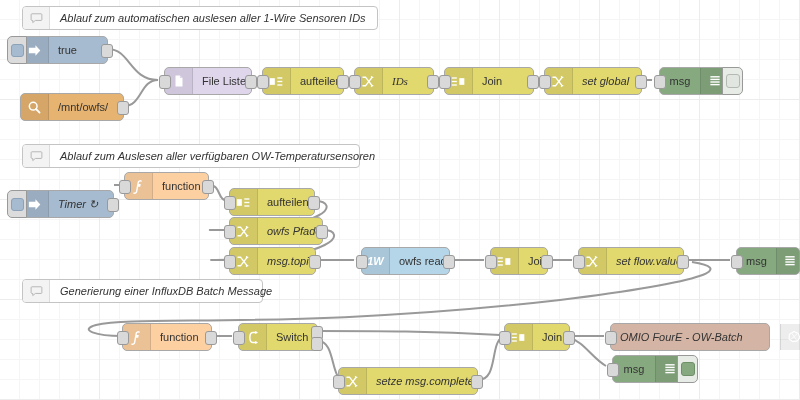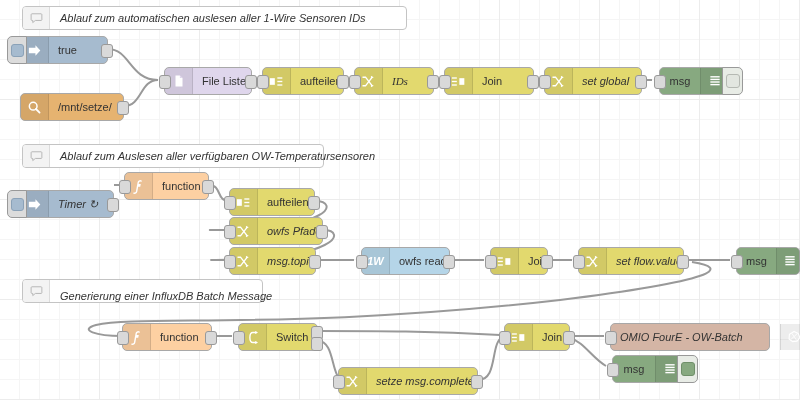--- a/index.html
+++ b/index.html
@@ -133,21 +133,21 @@
     <path d="M692,262 C730,268 720,280 560,300 C300,330 140,315 96,325 C78,330 96,336 122,336"></path>
 
     <path d="M212,336 L232,336"></path>
     <path d="M318,331 C380,331 430,331 500,335"></path>
     <path d="M318,341 C336,341 330,380 344,380"></path>
     <path d="M478,380 C498,380 490,345 502,337"></path>
     <path d="M570,336 C586,336 590,336 604,336"></path>
     <path d="M570,338 C584,342 592,358 606,366"></path>
   </svg>
 
-  <div class="comment" style="left:22px;top:6px;width:385px;">
+  <div class="comment" style="left:22px;top:6px;width:356px;">
     <span class="icobox">
       <svg class="gi" width="13" height="13" viewBox="0 0 16 16">
         <path d="M2.3 2.2h11.4c.5 0 .9.4.9.9v6.4c0 .5-.4.9-.9.9H6.6L3.4 13V10.4H2.3c-.5 0-.9-.4-.9-.9V3.1c0-.5.4-.9.9-.9z" fill="none" stroke="#b0b0b0" stroke-width="1.1"></path>
       </svg>
     </span>
     <span class="lbl">Ablauf zum automatischen auslesen aller 1-Wire Sensoren IDs</span>
   </div>
 
   <div class="node c-inject" style="left:20px;top:36px;width:88px;">
     <span class="injbtn">
@@ -162,21 +162,21 @@
     <span class="port out"></span>
   </div>
 
   <div class="node c-watch" style="left:20px;top:93px;width:104px;">
     <span class="icobox">
       <svg class="gi" width="15" height="15" viewBox="0 0 16 16">
         <circle cx="6.6" cy="6.6" r="4.1" fill="none" stroke="#ffffff" stroke-width="1.6"></circle>
         <path d="M9.6 9.6L13.4 13.4" stroke="#ffffff" stroke-width="1.9" stroke-linecap="round"></path>
       </svg>
     </span>
-    <span class="lbl">/mnt/setze/</span>
+    <span class="lbl">/mnt/owfs/</span>
     <span class="port out"></span>
   </div>
 
   <div class="node c-file" style="left:164px;top:67px;width:88px;">
     <span class="icobox">
       <svg class="gi" width="14" height="14" viewBox="0 0 16 16">
         <path d="M4 1.6h5l3 3v9.8H4z" fill="#ffffff"></path>
         <path d="M9 1.6v3h3" fill="#dfd6ec"></path>
       </svg>
     </span>
@@ -250,21 +250,21 @@
         <rect x="1" y="6.8" width="10" height="1.5" fill="#ffffff"></rect>
         <rect x="1" y="9.6" width="10" height="1.5" fill="#ffffff"></rect>
       </svg>
     </span>
     <span class="dbgbtn off">
         <i></i>
       </span>
     <span class="port inp"></span>
   </div>
 
-  <div class="comment" style="left:22px;top:144px;width:302px;">
+  <div class="comment" style="left:22px;top:144px;width:338px;">
     <span class="icobox">
       <svg class="gi" width="13" height="13" viewBox="0 0 16 16">
         <path d="M2.3 2.2h11.4c.5 0 .9.4.9.9v6.4c0 .5-.4.9-.9.9H6.6L3.4 13V10.4H2.3c-.5 0-.9-.4-.9-.9V3.1c0-.5.4-.9.9-.9z" fill="none" stroke="#b0b0b0" stroke-width="1.1"></path>
       </svg>
     </span>
     <span class="lbl">Ablauf zum Auslesen aller verfügbaren OW-Temperatursensoren</span>
   </div>
 
   <div class="node c-inject" style="left:20px;top:190px;width:94px;">
     <span class="injbtn">
@@ -373,21 +373,21 @@
       <svg class="gi" width="12" height="13" viewBox="0 0 12 14">
         <rect x="1" y="1.2" width="10" height="1.5" fill="#ffffff"></rect>
         <rect x="1" y="4.0" width="10" height="1.5" fill="#ffffff"></rect>
         <rect x="1" y="6.8" width="10" height="1.5" fill="#ffffff"></rect>
         <rect x="1" y="9.6" width="10" height="1.5" fill="#ffffff"></rect>
       </svg>
     </span>
     <span class="port inp"></span>
   </div>
 
-  <div class="comment" style="left:22px;top:279px;width:241px;align-items:flex-end;">
+  <div class="comment" style="left:22px;top:279px;width:241px;">
     <span class="icobox">
       <svg class="gi" width="13" height="13" viewBox="0 0 16 16">
         <path d="M2.3 2.2h11.4c.5 0 .9.4.9.9v6.4c0 .5-.4.9-.9.9H6.6L3.4 13V10.4H2.3c-.5 0-.9-.4-.9-.9V3.1c0-.5.4-.9.9-.9z" fill="none" stroke="#b0b0b0" stroke-width="1.1"></path>
       </svg>
     </span>
     <span class="lbl">Generierung einer InfluxDB Batch Message</span>
   </div>
 
   <div class="node c-function" style="left:122px;top:323px;width:90px;">
     <span class="icobox">

